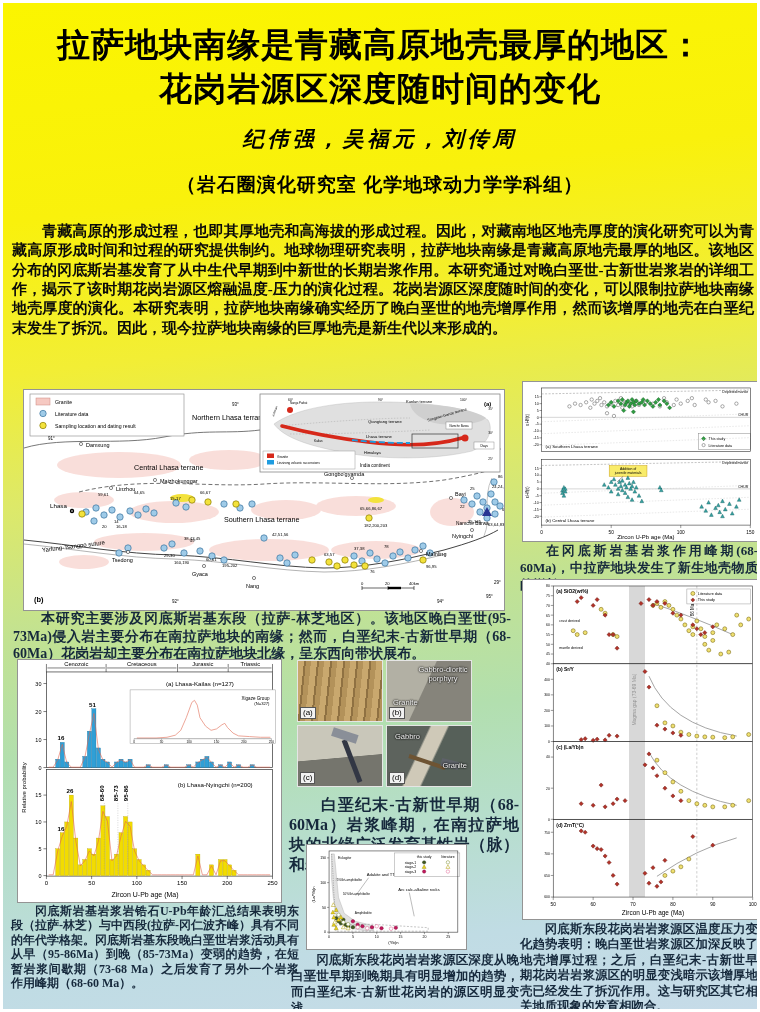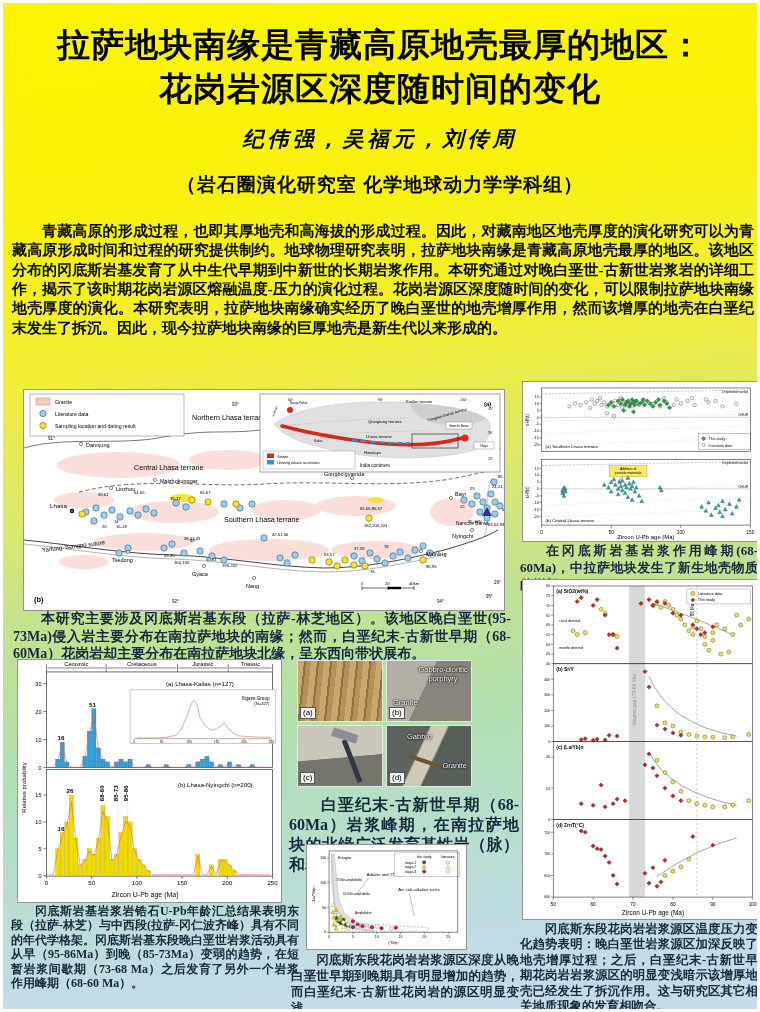--- a/index.html
+++ b/index.html
@@ -809,21 +809,21 @@
         <line x1="46" y1="14" x2="62" y2="56" stroke="#323744" stroke-width="5"></line>
         <rect x="34" y="5" width="26" height="9" fill="#8a8f98" transform="rotate(18 47 9)"></rect>
       </svg>
       <span class="plabel">(c)</span>
     </div>
     <div class="photo p-d">
       <svg width="86" height="62" style="position:absolute;left:0;top:0">
         <line x1="22" y1="30" x2="58" y2="42" stroke="#6e5433" stroke-width="4"></line>
         <rect x="54" y="34" width="18" height="8" fill="#5d6168" transform="rotate(14 63 38)"></rect>
       </svg>
-      <span class="ptag" style="left:20px;top:6px">Gabbro</span>
+      <span class="ptag" style="left:8px;top:6px">Gabbro</span>
       <span class="ptag" style="right:4px;bottom:16px">Granite</span>
       <span class="plabel">(d)</span>
     </div>
   </div>
   <p class="cap" style="left:286px;top:792px;width:230px;font-size:16px;line-height:1.26">白垩纪末-古新世早期（68-60Ma）岩浆峰期，在南拉萨地块的北缘广泛发育基性岩（脉）和岩浆混合作用。</p>
 
   <div class="fig" style="left:303px;top:841px;width:161px;height:106px">
     <svg id="layb-svg" viewBox="0 0 160 105">
       <text x="8" y="50" font-size="4.2" text-anchor="middle" transform="rotate(-90 8 50)">(La/Yb)n</text>
       <text x="87" y="100" font-size="4.2" text-anchor="middle">(Yb)n</text>

